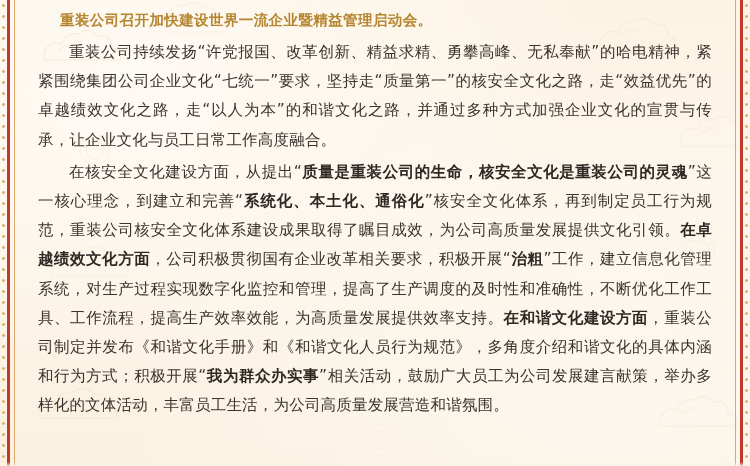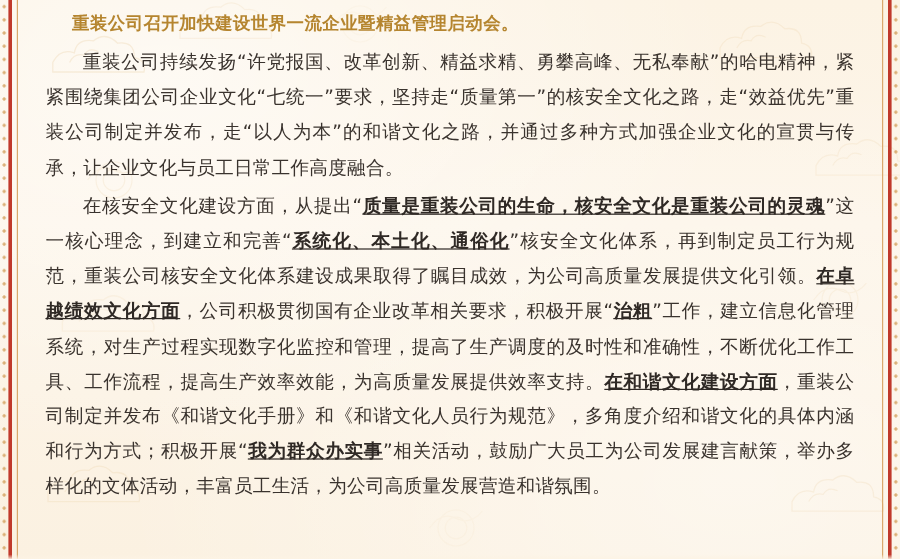--- a/index.html
+++ b/index.html
@@ -104,21 +104,21 @@
     line-height: 29.2px;
     color: #3a332e;
     text-align: justify;
     text-justify: inter-character;
     text-indent: 31px;
     letter-spacing: .2px;
   }
   .body-text.second { padding-top: 3px; }
 
   
-  .b { font-weight: 700; color: #2f2925; text-decoration: underline; }
+  .b { font-weight: 700; color: #2f2925; }
 
   
   #bottom-cut {
     position: absolute;
     left: 0; right: 0; bottom: 0;
     height: 4px;
     background: linear-gradient(180deg, rgba(252,243,228,0) 0%, rgba(252,243,228,0.9) 100%);
     pointer-events: none;
   }
 </style>
@@ -162,20 +162,20 @@
   <div class="side-border right">
     <div class="dot-strip"></div>
     <div class="outer-rule"></div>
     <div class="inner-rule"></div>
   </div>
 
   <div id="content">
 
     <div class="heading">重装公司召开加快建设世界一流企业暨精益管理启动会。</div>
 
-    <p class="body-text first"><span>重装公司持续发扬“许党报国、改革创新、精益求精、勇攀高峰、无私奉献”的哈电精神，紧紧围绕集团公司企业文化“七统一”要求，坚持走“质量第一”的核安全文化之路，走“效益优先”重装公司制定并发布，走“以人为本”的和谐文化之路，并通过多种方式加强企业文化的宣贯与传承，让企业文化与员工日常工作高度融合。</span></p>
+    <p class="body-text first"><span>重装公司持续发扬“许党报国、改革创新、精益求精、勇攀高峰、无私奉献”的哈电精神，紧紧围绕集团公司企业文化“七统一”要求，坚持走“质量第一”的核安全文化之路，走“效益优先”的卓越绩效文化之路，走“以人为本”的和谐文化之路，并通过多种方式加强企业文化的宣贯与传承，让企业文化与员工日常工作高度融合。</span></p>
 
     <p class="body-text second"><span>在核安全文化建设方面，从提出“</span><span class="b">质量是重装公司的生命，核安全文化是重装公司的灵魂</span><span>”这一核心理念，到建立和完善“</span><span class="b">系统化、本土化、通俗化</span><span>”核安全文化体系，再到制定员工行为规范，重装公司核安全文化体系建设成果取得了瞩目成效，为公司高质量发展提供文化引领。</span><span class="b">在卓越绩效文化方面</span><span>，公司积极贯彻国有企业改革相关要求，积极开展“</span><span class="b">治粗</span><span>”工作，建立信息化管理系统，对生产过程实现数字化监控和管理，提高了生产调度的及时性和准确性，不断优化工作工具、工作流程，提高生产效率效能，为高质量发展提供效率支持。</span><span class="b">在和谐文化建设方面</span><span>，重装公司制定并发布《和谐文化手册》和《和谐文化人员行为规范》，多角度介绍和谐文化的具体内涵和行为方式；积极开展“</span><span class="b">我为群众办实事</span><span>”相关活动，鼓励广大员工为公司发展建言献策，举办多样化的文体活动，丰富员工生活，为公司高质量发展营造和谐氛围。</span></p>
 
   </div>
 
   <div id="bottom-cut"></div>
 </div>
 
 </body></html>

